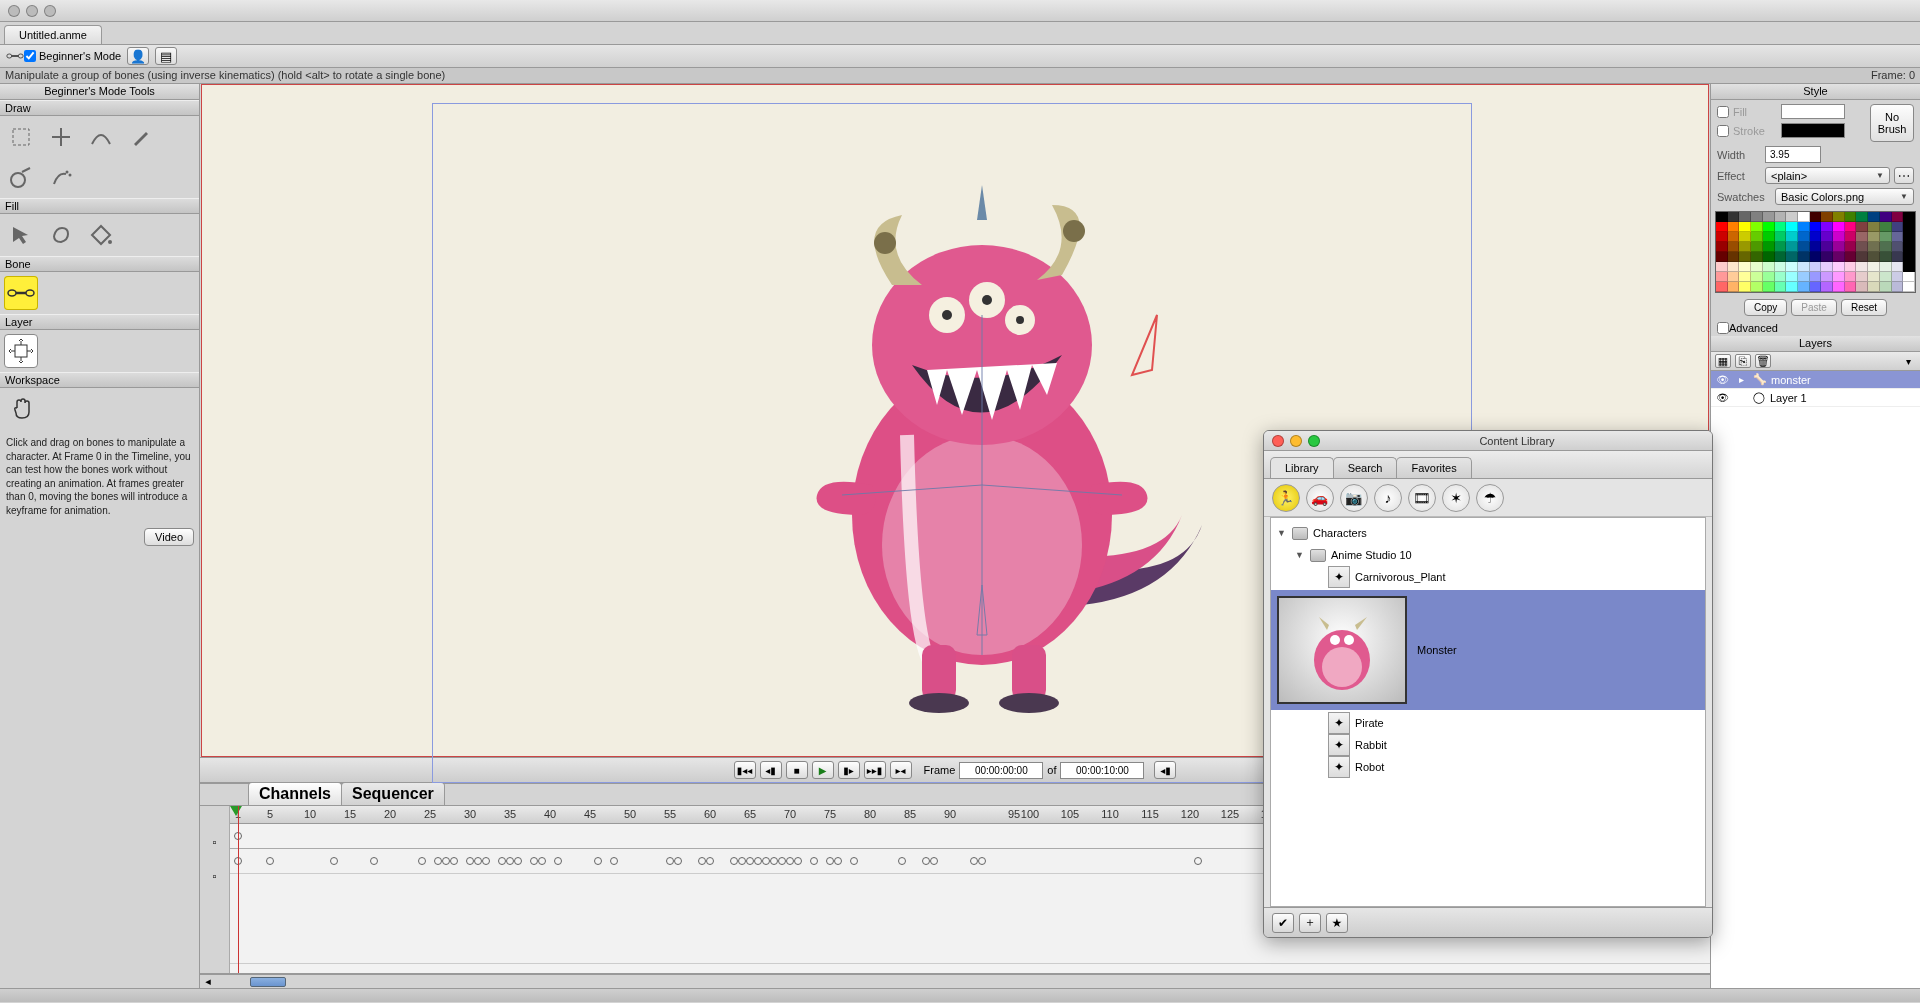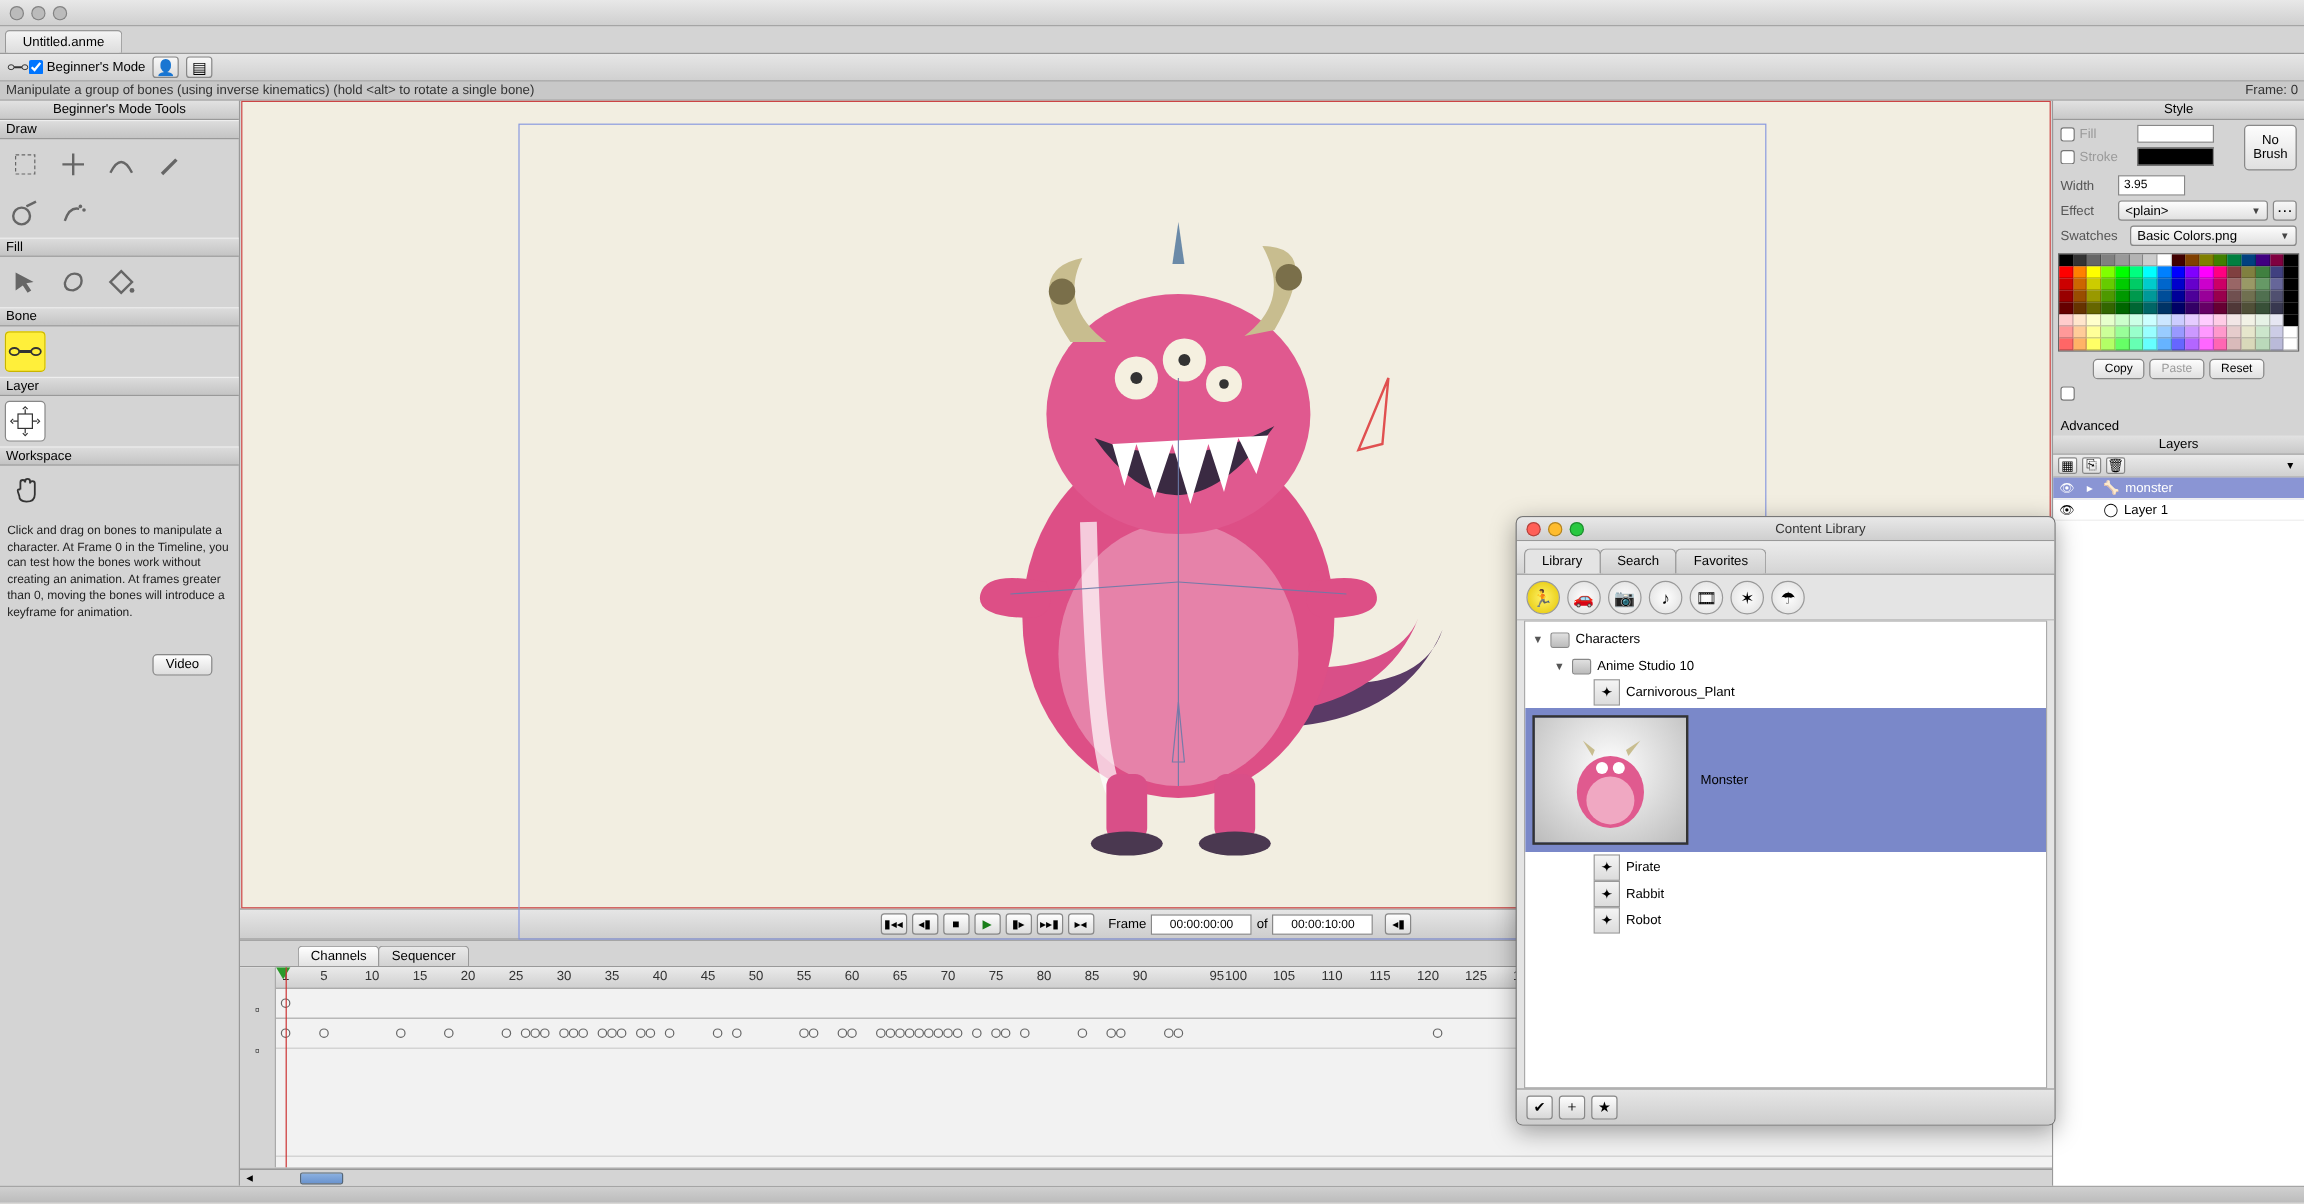--- a/index.html
+++ b/index.html
@@ -30,36 +30,36 @@
 .main { display:flex; height: calc(1003px - 22px - 23px - 23px - 16px - 15px); }
 .panel-header { height:16px; background:linear-gradient(#e2e2e2,#c8c8c8); border-bottom:1px solid #999; text-align:center; font-size:11px; padding-top:1px; }
 .section-header { background:linear-gradient(#dcdcdc,#c4c4c4); border-top:1px solid #eee; border-bottom:1px solid #999; padding:1px 5px; font-size:11px; }
 
 
 .tools { width:200px; border-right:1px solid #999; background:#d4d4d4; display:flex; flex-direction:column; }
 .toolgrid { display:flex; flex-wrap:wrap; padding:4px; gap:6px; }
 .toolbtn { width:34px; height:34px; border-radius:4px; display:flex; align-items:center; justify-content:center; }
 .toolbtn.sel { background:#ffef3a; box-shadow:inset 0 0 0 1px #c9b400; }
 .toolhelp { padding:6px; font-size:10px; color:#222; line-height:1.35; }
-.videobtn { float:right; background:linear-gradient(#fefefe,#ddd); border:1px solid #888; border-radius:4px; padding:2px 10px; margin:22px; font-size:11px;}
+.videobtn { float:right; background:linear-gradient(#fefefe,#ddd); border:1px solid #888; border-radius:4px; padding:2px 10px; margin:5px; font-size:11px;}
 
 
 .canvaswrap { flex:1; display:flex; flex-direction:column; background:#d4d4d4; }
 .stage { flex:1; position:relative; background:#f2eee1; margin:0 1px; border:1px solid #c44; }
 .safe { position:absolute; border:1px solid #8a9adf; }
 .monster { position:absolute; }
 .playbar { height:26px; background:linear-gradient(#e6e6e6,#cdcdcd); border-top:1px solid #999; border-bottom:1px solid #999; display:flex; align-items:center; justify-content:center; gap:4px; }
 .pbtn { width:22px; height:18px; background:linear-gradient(#fefefe,#ddd); border:1px solid #888; border-radius:3px; display:flex; align-items:center; justify-content:center; font-size:10px;}
 .pbtn.play { color:#1a7e1a; }
 .tfield { width:84px; height:17px; background:#fff; border:1px solid #888; font-size:10px; padding:1px 4px; text-align:center; }
 
 
 .timeline { height:205px; border-top:1px solid #999; background:#d4d4d4; display:flex; flex-direction:column; }
 .tl-tabs { height:22px; display:flex; align-items:flex-end; padding-left:48px; gap:0; border-bottom:1px solid #999;}
-.tl-tab { background:linear-gradient(#fff,#e2e2e2); border:1px solid #999; border-bottom:none; border-radius:4px 4px 0 0; padding:2px 10px; font-size:11px;}
+.tl-tab { background:linear-gradient(#fff,#e2e2e2); border:1px solid #999; border-bottom:none; border-radius:4px 4px 0 0; padding:2px 10px; font-size:16px;font-weight:bold;}
 .tl-tab+.tl-tab{ margin-left:-1px; background:linear-gradient(#eaeaea,#d2d2d2);}
 .tl-body { flex:1; display:flex; background:#f2f2f2; border-bottom:1px solid #999; overflow:hidden;}
 .tl-left { width:30px; background:#d4d4d4; border-right:1px solid #aaa; display:flex; flex-direction:column; align-items:center; padding-top:30px; gap:22px;}
 .tl-left span { font-size:11px;}
 .tl-right { flex:1; position:relative; }
 .ruler { height:18px; background:linear-gradient(#eaeaea,#d0d0d0); border-bottom:1px solid #999; position:relative; font-size:9px;}
 .ruler .mark { position:absolute; top:2px; transform:translateX(-50%); color:#333;}
 .subruler { height:13px; background:#e6e6e6; border-bottom:1px solid #bbb; position:relative; font-size:8px; color:#555;}
 .subruler .tmark { position:absolute; top:0; transform:translateX(0); }
 .track { height:25px; border-bottom:1px solid #ccc; position:relative;}
@@ -79,21 +79,21 @@
 .dropdown { flex:1; height:17px; background:linear-gradient(#fdfdfd,#e0e0e0); border:1px solid #888; border-radius:3px; font-size:10px; padding:1px 5px; display:flex; align-items:center; justify-content:space-between;}
 .ddarrow::after{content:"▼"; font-size:8px; color:#444;}
 .btn { background:linear-gradient(#fdfdfd,#e0e0e0); border:1px solid #888; border-radius:4px; padding:2px 9px; font-size:10px;}
 .btn.dis { color:#9a9a9a;}
 .nobrush { width:44px; height:38px; border:1px solid #888; border-radius:4px; background:linear-gradient(#fdfdfd,#e0e0e0); display:flex; align-items:center; justify-content:center; text-align:center; font-size:10px; line-height:1.1;}
 
 .swatches { padding:2px 4px;}
 .palette { display:grid; grid-template-columns:repeat(17, 1fr); gap:0; border:1px solid #666;}
 .palette div { height:10px; border-right:1px solid rgba(0,0,0,.25); border-bottom:1px solid rgba(0,0,0,.25);}
 .style-foot { display:flex; gap:4px; justify-content:center; padding:4px;}
-.adv { padding:2px 6px; font-size:10px; display:flex; align-items:flex-start; gap:15px;flex-direction:column;}
+.adv { padding:2px 6px; font-size:10px; display:flex; align-items:flex-start; gap:0;}
 
 .layers-body { flex:1; background:#fff; border-top:1px solid #999; font-size:11px;}
 .layers-tb { height:18px; background:linear-gradient(#eaeaea,#d0d0d0); display:flex; align-items:center; padding:0 4px; gap:4px;}
 .mini-icon { width:15px; height:14px; display:flex; align-items:center; justify-content:center; font-size:10px;}
 .layer-row { display:flex; align-items:center; height:18px; padding:0 4px; gap:4px; border-bottom:1px solid #eee;}
 .layer-row.sel { background:#8a95d4; color:#fff;}
 .layer-row .indent { width:14px;}
 .layer-icon{ width:14px; height:14px; display:flex; align-items:center; justify-content:center;}
 
 

